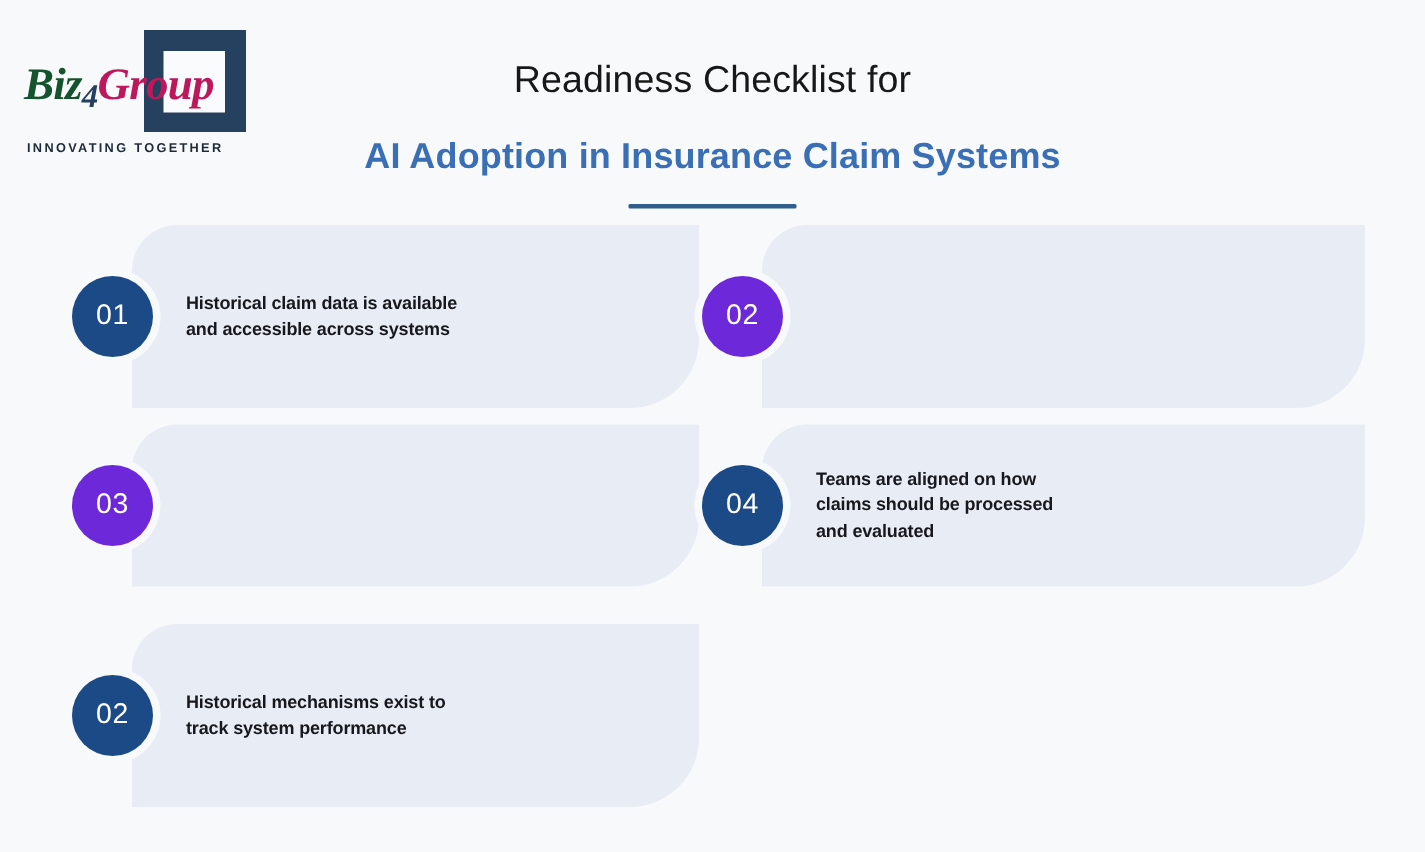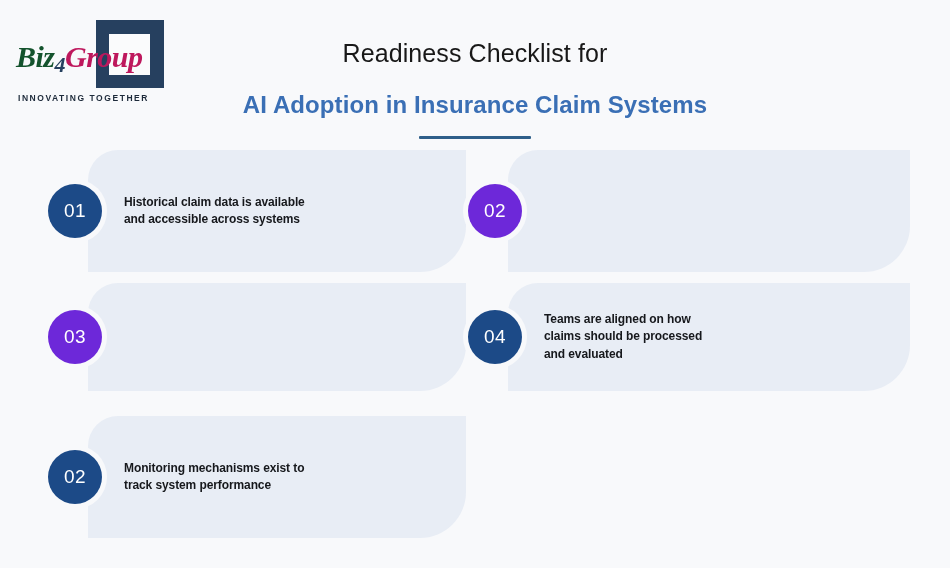--- a/index.html
+++ b/index.html
@@ -208,18 +208,18 @@
       <div class="badge badge-dark">04</div>
       <div class="card-text">Teams are aligned on how
 claims should be processed
 and evaluated</div>
     </div>
   </div>
 
   <div class="row row-3">
     <div class="card left h-105">
       <div class="badge badge-dark">02</div>
-      <div class="card-text">Monitoring mechanisms exist to
+      <div class="card-text">Historical mechanisms exist to
 track system performance</div>
     </div>
   </div>
 
 </div>
 
 </body></html>

